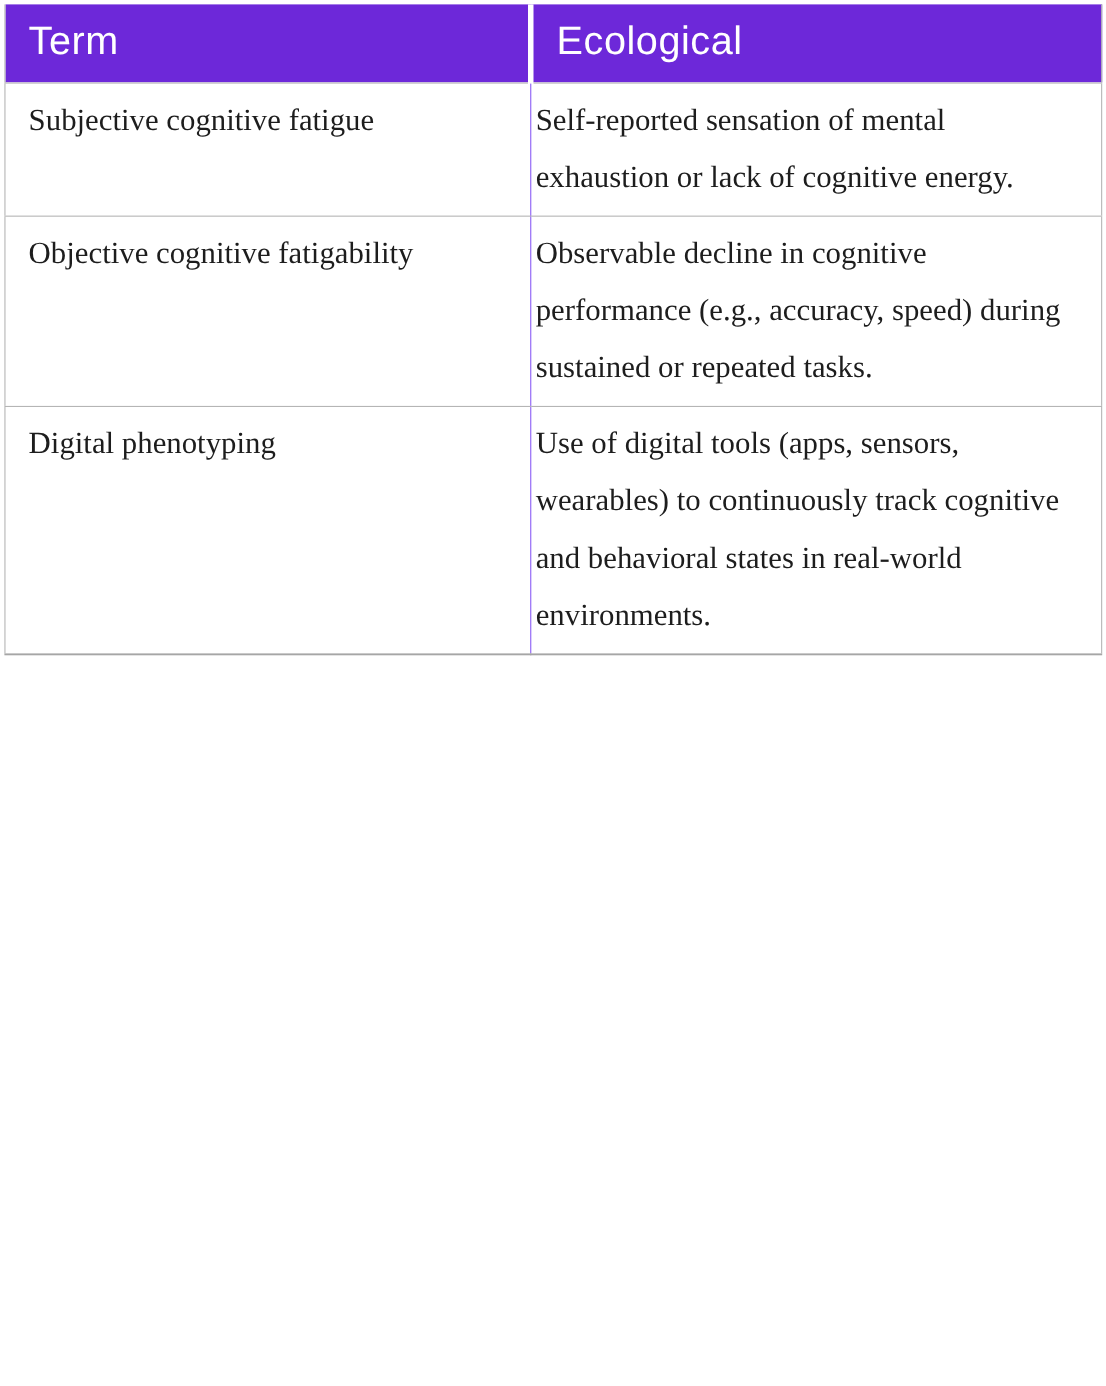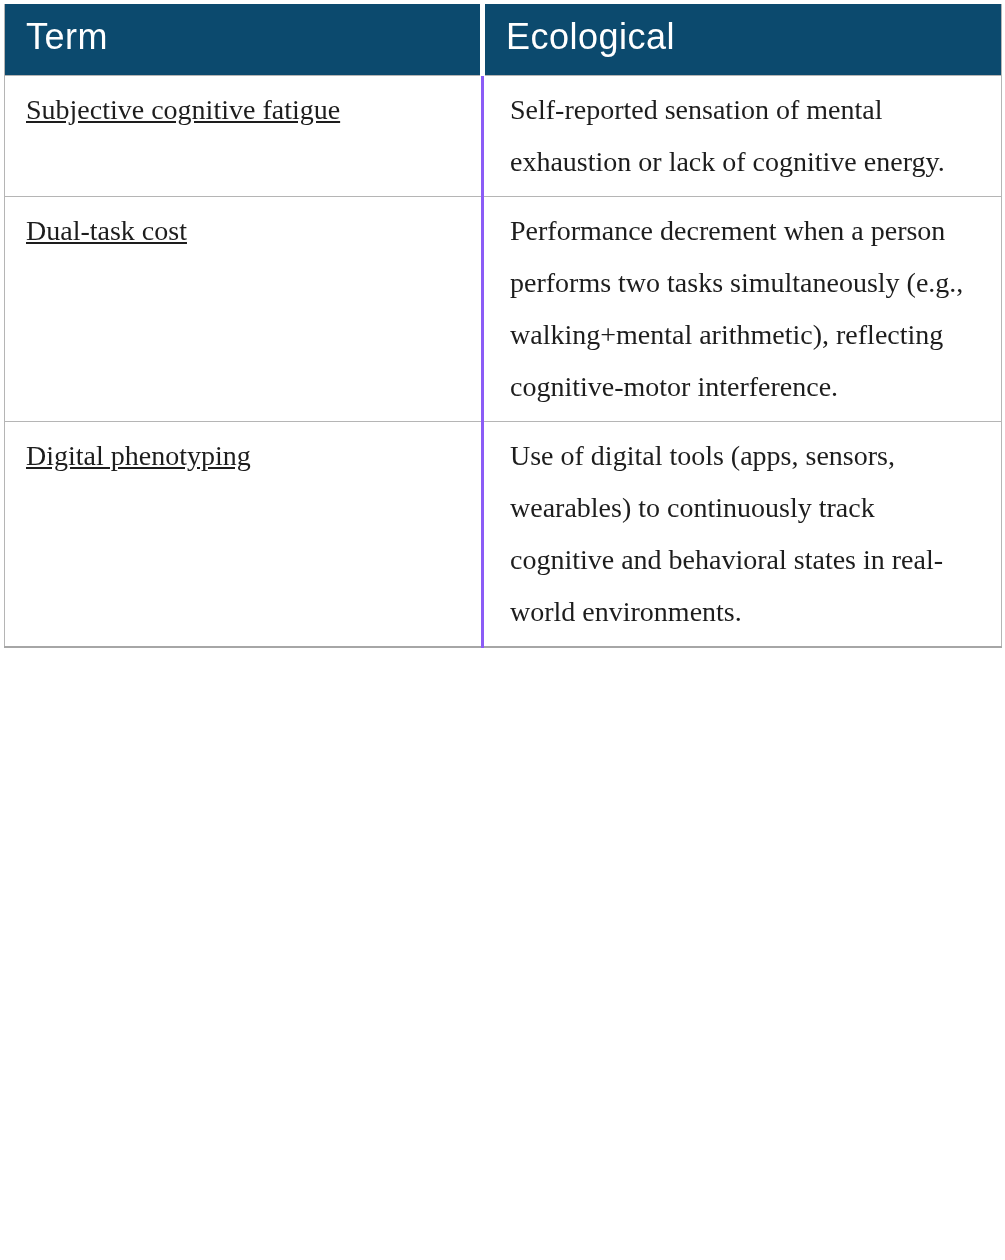--- a/index.html
+++ b/index.html
@@ -15,21 +15,21 @@
     border-collapse: collapse;
     table-layout: fixed;
     border-left: 1px solid #b5b5b5;
     border-right: 1px solid #b5b5b5;
     border-bottom: 2px solid #a6a6a6;
   }
   col.col-term { width: 478px; }
   col.col-def  { width: 519px; }
 
   thead th {
-    background: #0c4a6e;
+    background: #6d28d9;
     color: #ffffff;
     font-family: "Liberation Sans", sans-serif;
     font-weight: 400;
     font-size: 36px;
     letter-spacing: 0.5px;
     text-align: left;
     vertical-align: middle;
     height: 71px;
     padding: 0 20px 4px 21px;
     border-bottom: 1px solid #b5b5b5;
@@ -38,22 +38,22 @@
 
   tbody td {
     vertical-align: top;
     font-size: 28px;
     line-height: 52px;
     color: #1d1d1d;
     padding: 8px 24px 8px 21px;
     border-bottom: 1px solid #b5b5b5;
     background: #ffffff;
   }
-  tbody td.term { border-right: 3px solid #8b5cf6; text-decoration: underline; }
-  tbody td.def  { padding-left: 26px; padding-right: 26px; }
+  tbody td.term { border-right: 1px solid #8b5cf6; }
+  tbody td.def  { padding-left: 4px; padding-right: 26px; }
 
   
   tr.row-0 td { height: 111px; }
   tr.row-1 td { height: 161px; }
   tr.row-2 td { height: 215px; }
   tr.row-3 td { height: 210px; }
   tr.row-4 td { height: 264px; }
   tr.row-5 td { height: 204px; }
 </style>
 </head>
@@ -69,23 +69,23 @@
       <tr data-name="header-row">
         <th data-name="column-header-term">Term</th>
         <th data-name="column-header-definition">Ecological</th>
       </tr>
     </thead>
     <tbody data-name="glossary-table-body">
         <tr class="row-0" data-name="table-row">
           <td class="term" data-name="term-cell">Subjective cognitive fatigue</td>
           <td class="def" data-name="definition-cell">Self-reported sensation of mental exhaustion or lack of cognitive energy.</td>
         </tr>
-        <tr class="row-2" data-name="table-row">
-          <td class="term" data-name="term-cell">Dual-task cost</td>
-          <td class="def" data-name="definition-cell">Performance decrement when a person performs two tasks simultaneously (e.g., walking+mental arithmetic), reflecting cognitive-motor interference.</td>
+        <tr class="row-1" data-name="table-row">
+          <td class="term" data-name="term-cell">Objective cognitive fatigability</td>
+          <td class="def" data-name="definition-cell">Observable decline in cognitive performance (e.g., accuracy, speed) during sustained or repeated tasks.</td>
         </tr>
         <tr class="row-5" data-name="table-row">
           <td class="term" data-name="term-cell">Digital phenotyping</td>
           <td class="def" data-name="definition-cell">Use of digital tools (apps, sensors, wearables) to continuously track cognitive and behavioral states in real-world environments.</td>
         </tr>
       </tbody>
   </table>
 </main>
 
 </body></html>

